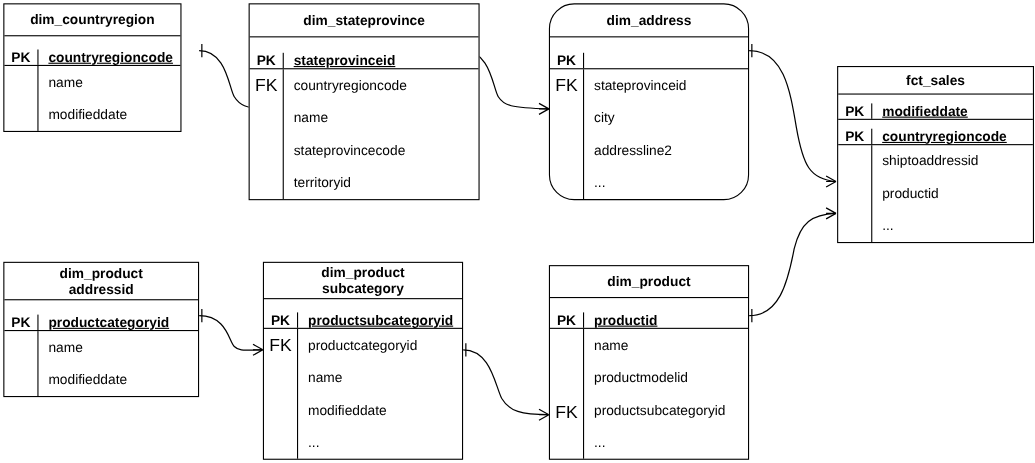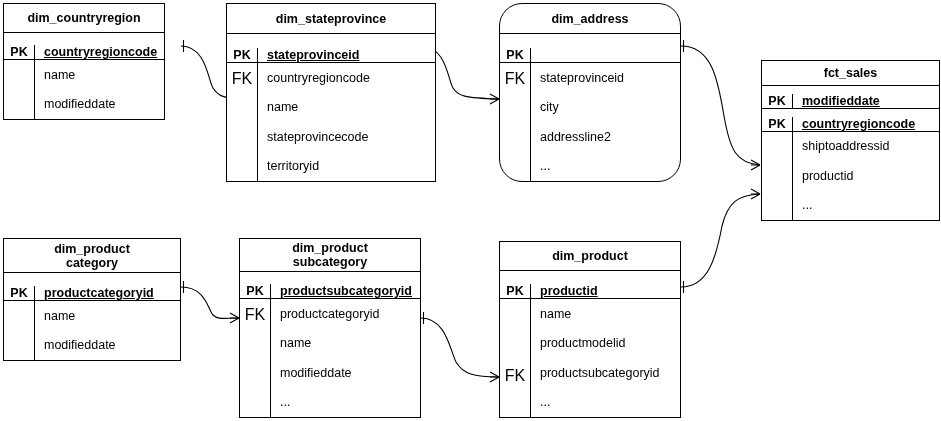--- a/index.html
+++ b/index.html
@@ -235,21 +235,21 @@
         <div class="attr">shiptoaddressid</div>
         <div class="attr">productid</div>
         <div class="attr">...</div>
       </div>
     </div>
   </div>
 
   <div class="entity" style="left:3px; top:238px; width:178px; height:123px;">
     <div class="ent-title" style="height:36px;">
       <span>dim_product</span>
-      <span>category</span>
+      <span>addressid</span>
     </div>
     <div class="row pk-row" style="height:29px;">
       <div class="keycol">PK</div>
       <div class="namecol">productcategoryid</div>
     </div>
     <div class="attrblock">
       <div class="keycol fk-top">
         <span class="fklabel"></span>
       </div>
       <div class="attrlist">

